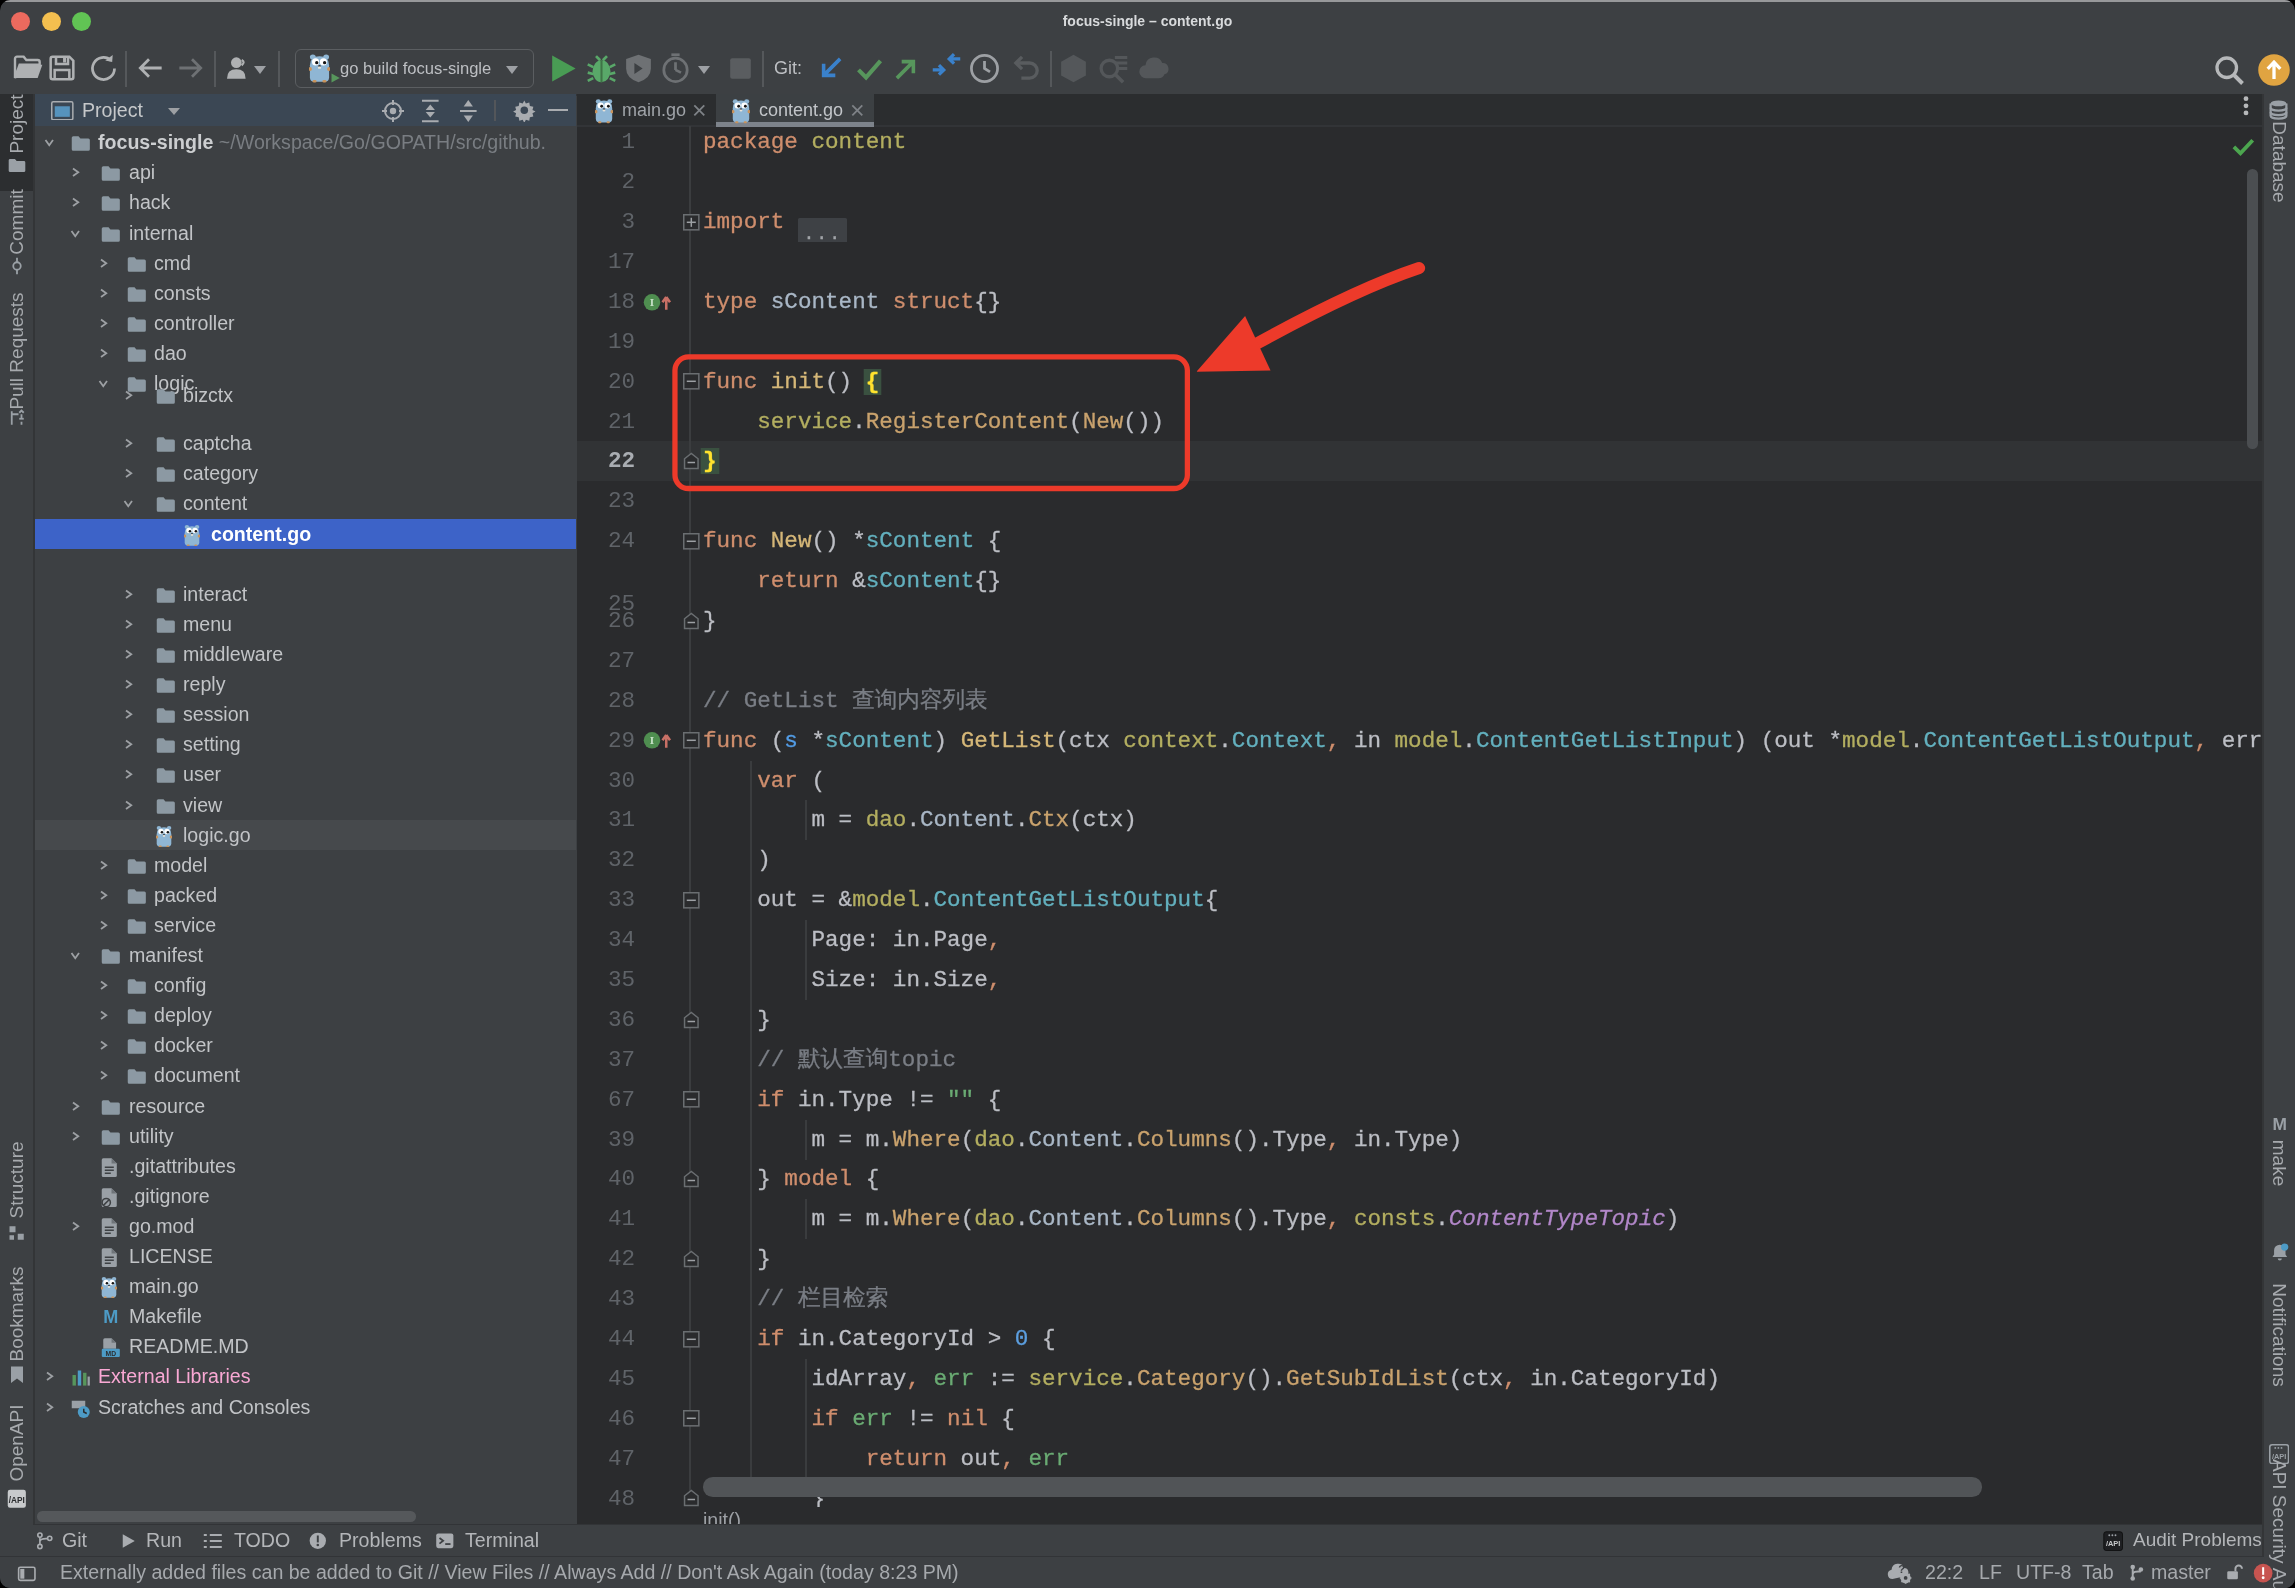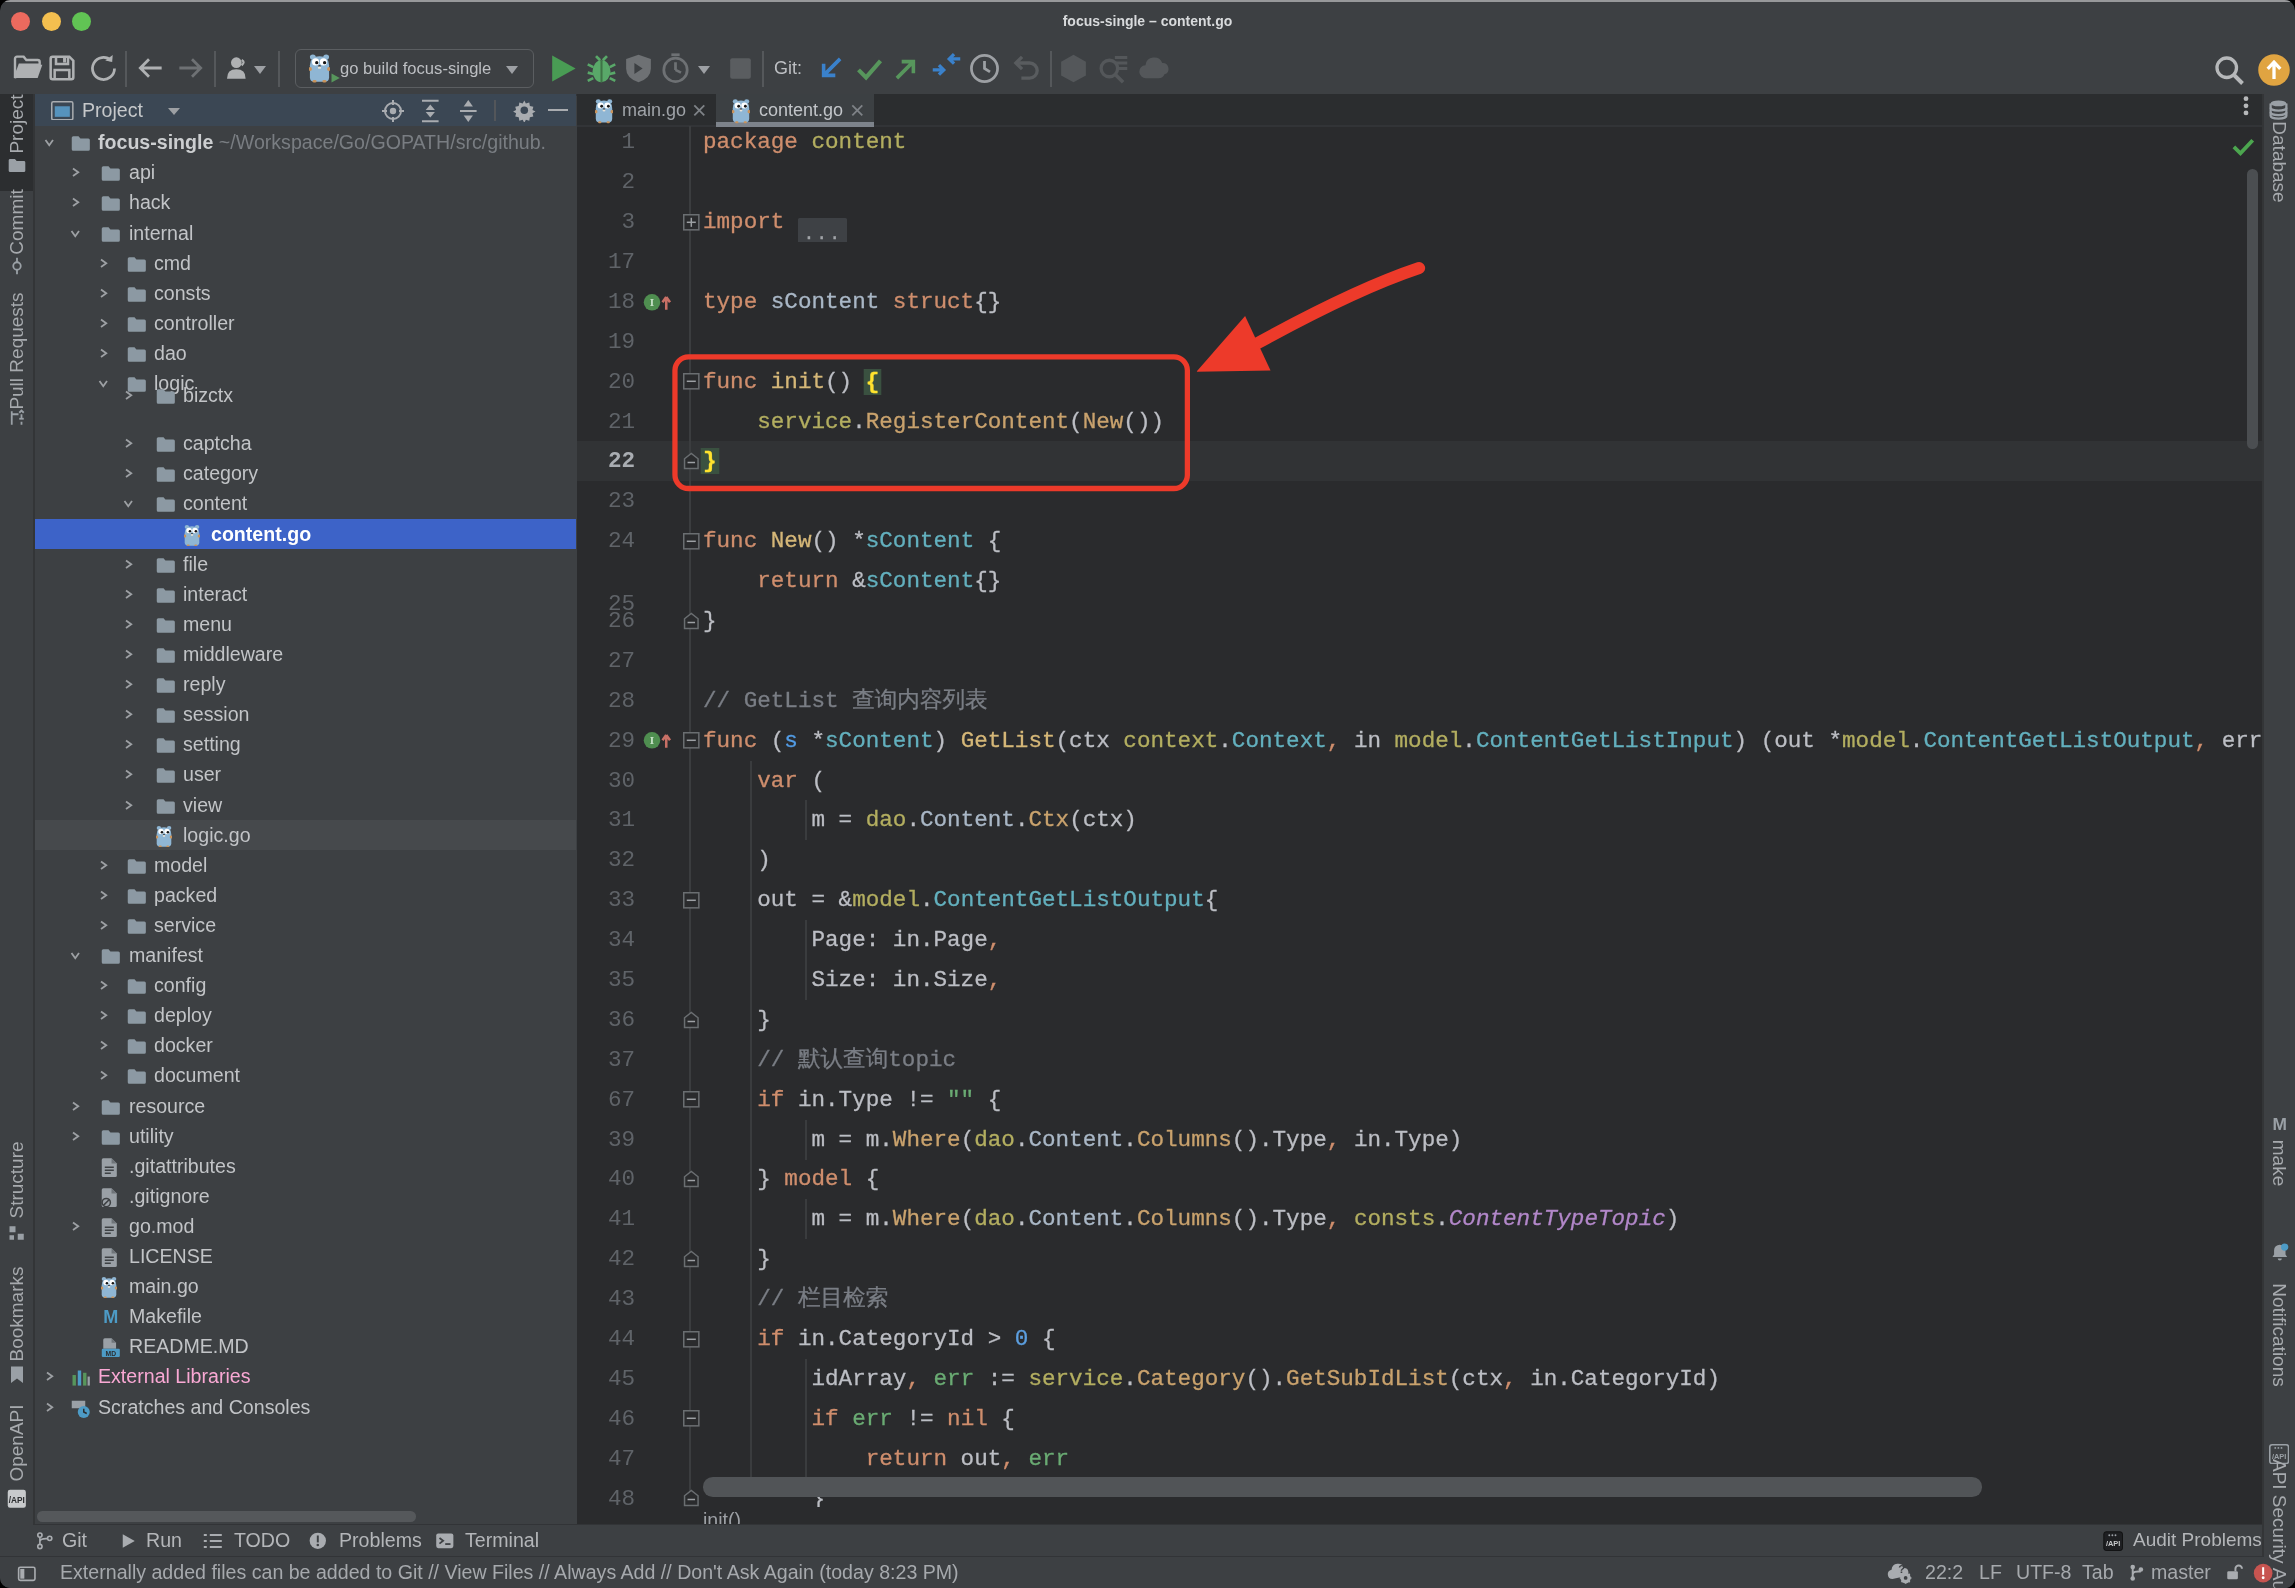--- a/index.html
+++ b/index.html
@@ -311,29 +311,20 @@
 <circle cx="8.5" cy="10.2" r="1.8" fill="#151515"></circle>
               <circle cx="17.1" cy="10.2" r="1.8" fill="#151515"></circle>
 <ellipse cx="11.5" cy="13.8" rx="1.5" ry="1.1" fill="#3a3a3a"></ellipse>
 <ellipse cx="11.5" cy="15.6" rx="1.8" ry="1.3" fill="#e8e4da"></ellipse>
 <rect x="-0.5" y="15" width="3.6" height="4.2" rx="1.8" fill="#c9935b"></rect>
               <rect x="19.9" y="15" width="3.6" height="4.2" rx="1.8" fill="#c9935b"></rect>
 <rect x="4" y="29.2" width="4.2" height="2.8" rx="1.4" fill="#c9935b"></rect>
               <rect x="14.8" y="29.2" width="4.2" height="2.8" rx="1.4" fill="#c9935b"></rect>
 </svg></span>
           <span style="position:absolute;left:178px;top:0;line-height:30px;white-space:nowrap"><b style="color:#fff">content.go</b></span>
-        </div>
-<div class="trow" style="top:549px;">
-          <svg style="position:absolute;left:90px;top:9.8px" width="10.5" height="10.5" viewBox="0 0 14 14">
-            <path d="M4 2 L11 7 L4 12" stroke="#9da0a4" stroke-width="2.4" fill="none"></path>
-          </svg>
-          <span style="position:absolute;left:123px;top:15px;transform:translateY(-50%)"><svg class="fi" width="19.6" height="16" viewBox="0 0 26 21">
-              <path d="M1 3 a2 2 0 0 1 2-2 h7 l2.5 3 H23 a2 2 0 0 1 2 2 v12 a2 2 0 0 1-2 2 H3 a2 2 0 0 1-2-2 Z" fill="#8c99a3"></path>
-            </svg></span>
-          <span style="position:absolute;left:150px;top:0;line-height:30px;white-space:nowrap"><span style="color:#c2c4c7">file</span></span>
         </div>
 <div class="trow" style="top:579px;">
           <svg style="position:absolute;left:90px;top:9.8px" width="10.5" height="10.5" viewBox="0 0 14 14">
             <path d="M4 2 L11 7 L4 12" stroke="#9da0a4" stroke-width="2.4" fill="none"></path>
           </svg>
           <span style="position:absolute;left:123px;top:15px;transform:translateY(-50%)"><svg class="fi" width="19.6" height="16" viewBox="0 0 26 21">
               <path d="M1 3 a2 2 0 0 1 2-2 h7 l2.5 3 H23 a2 2 0 0 1 2 2 v12 a2 2 0 0 1-2 2 H3 a2 2 0 0 1-2-2 Z" fill="#8c99a3"></path>
             </svg></span>
           <span style="position:absolute;left:150px;top:0;line-height:30px;white-space:nowrap"><span style="color:#c2c4c7">interact</span></span>
         </div>

